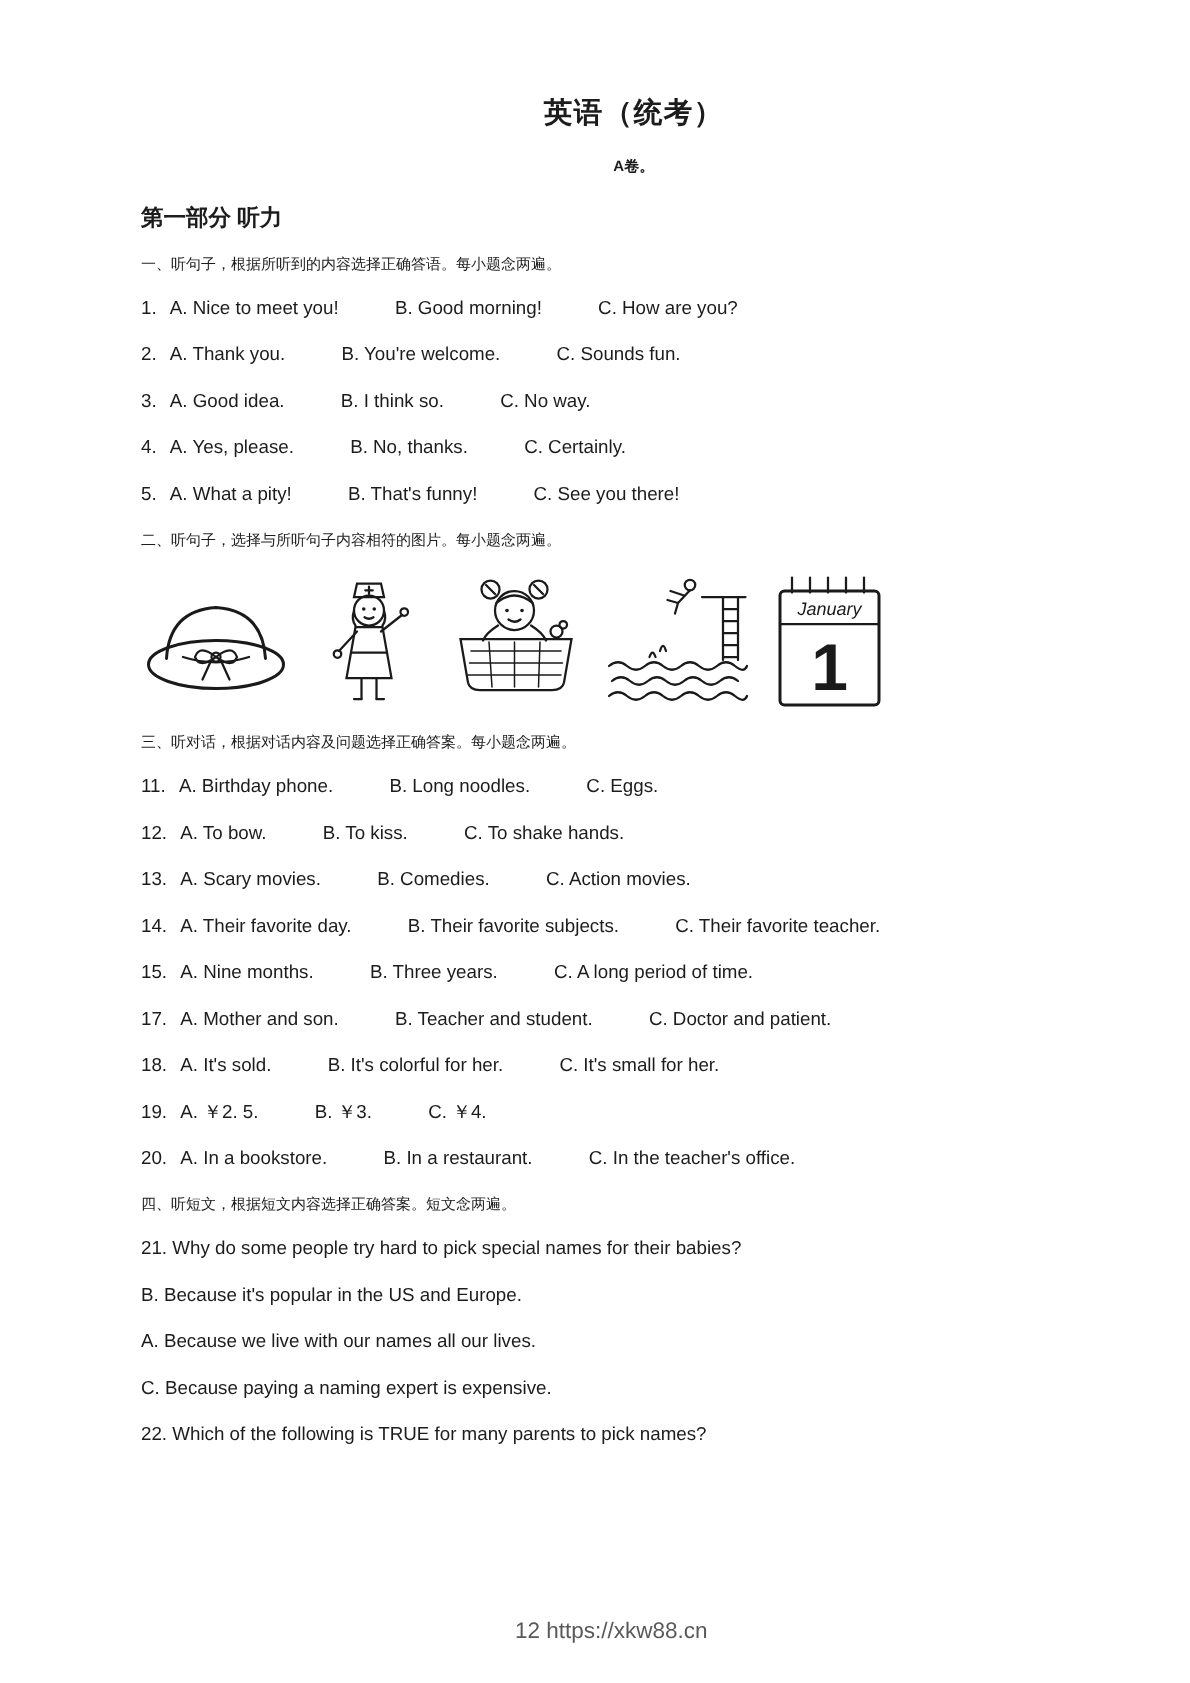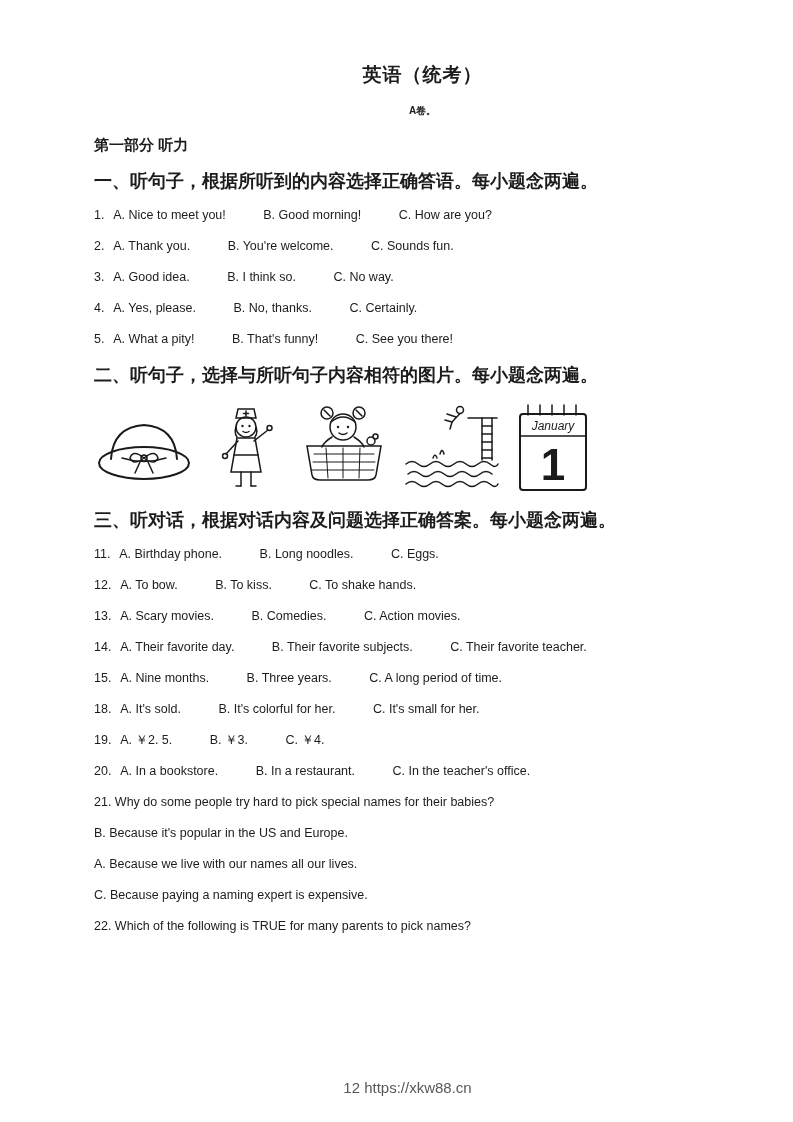--- a/index.html
+++ b/index.html
@@ -26,22 +26,22 @@
     font-size: 10px;
     font-weight: bold;
     margin: 0 0 18px 0;
   }
   .part-header {
     font-size: 15px;
     font-weight: bold;
     margin: 0 0 14px 0;
   }
   .sec-header {
-    font-size: 18px;
-    font-weight: bold;
+    font-size: 10px;
+    font-weight: normal;
     margin: 0 0 15px 0;
   }
   .q {
     font-size: 12.5px;
     line-height: 15px;
     margin: 0 0 16px 0;
     white-space: nowrap;
   }
   .qnum { margin-right: 6px; }
   .opt { margin-right: 34px; }
@@ -230,38 +230,45 @@
       <span class="opt">B. Their favorite subjects.</span>
       <span class="opt">C. Their favorite teacher.</span>
     </p>
     <p class="q">
       <span class="qnum">15.</span>
       <span class="opt">A. Nine months.</span>
       <span class="opt">B. Three years.</span>
       <span class="opt">C. A long period of time.</span>
     </p>
     <p class="q">
+      <span class="qnum">17.</span>
+      <span class="opt">A. Mother and son.</span>
+      <span class="opt">B. Teacher and student.</span>
+      <span class="opt">C. Doctor and patient.</span>
+    </p>
+    <p class="q">
       <span class="qnum">18.</span>
       <span class="opt">A. It's sold.</span>
       <span class="opt">B. It's colorful for her.</span>
       <span class="opt">C. It's small for her.</span>
     </p>
     <p class="q">
       <span class="qnum">19.</span>
       <span class="opt">A. ￥2. 5.</span>
       <span class="opt">B. ￥3.</span>
       <span class="opt">C. ￥4.</span>
     </p>
     <p class="q">
       <span class="qnum">20.</span>
       <span class="opt">A. In a bookstore.</span>
       <span class="opt">B. In a restaurant.</span>
       <span class="opt">C. In the teacher's office.</span>
     </p>
 
+    <div class="sec-header">四、听短文，根据短文内容选择正确答案。短文念两遍。</div>
 
     <p class="q">21. Why do some people try hard to pick special names for their babies?</p>
     <p class="q">B. Because it's popular in the US and Europe.</p>
     <p class="q">A. Because we live with our names all our lives.</p>
     <p class="q">C. Because paying a naming expert is expensive.</p>
     <p class="q">22. Which of the following is TRUE for many parents to pick names?</p>
 
   </div>
 
   <div class="footer">12 https://xkw88.cn</div>

